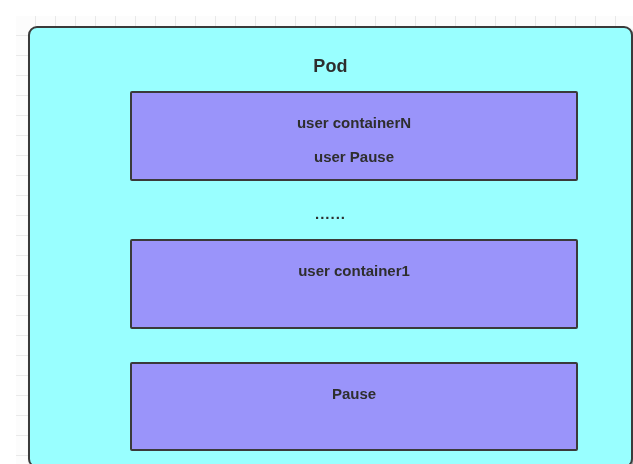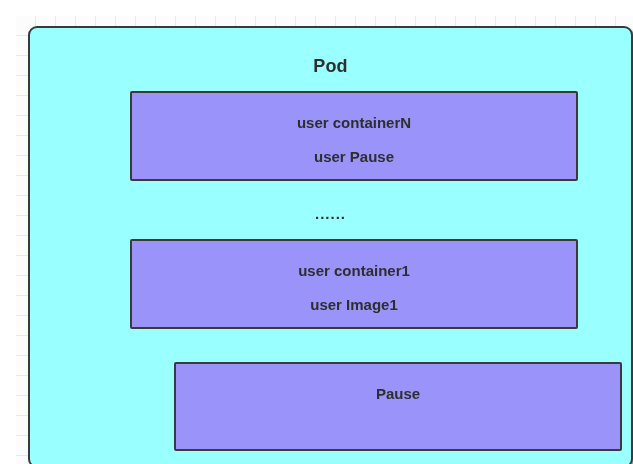--- a/index.html
+++ b/index.html
@@ -59,21 +59,21 @@
   }
   .container-box .line {
     text-align: center;
     font-size: 15px;
     font-weight: bold;
     line-height: 18px;
     white-space: nowrap;
   }
   .box-1 { top: 63px; }
   .box-2 { top: 211px; }
-  .box-3 { top: 334px; height: 89px; margin-left: 44px; }
+  .box-3 { top: 334px; height: 89px; }
   .ellipsis {
     position: absolute;
     left: 0;
     top: 170px;
     width: 100%;
     text-align: center;
     font-size: 15px;
     font-weight: bold;
     letter-spacing: 1px;
     line-height: 16px;
@@ -88,20 +88,19 @@
 
     <div class="container-box box-1">
       <div class="line">user containerN</div>
       <div class="line">user Pause</div>
     </div>
 
     <div class="ellipsis">......</div>
 
     <div class="container-box box-2">
       <div class="line">user container1</div>
-      <div class="line">user Image1</div>
     </div>
 
     <div class="container-box box-3">
       <div class="line">Pause</div>
     </div>
   </div>
 </div>
 
 </body></html>

